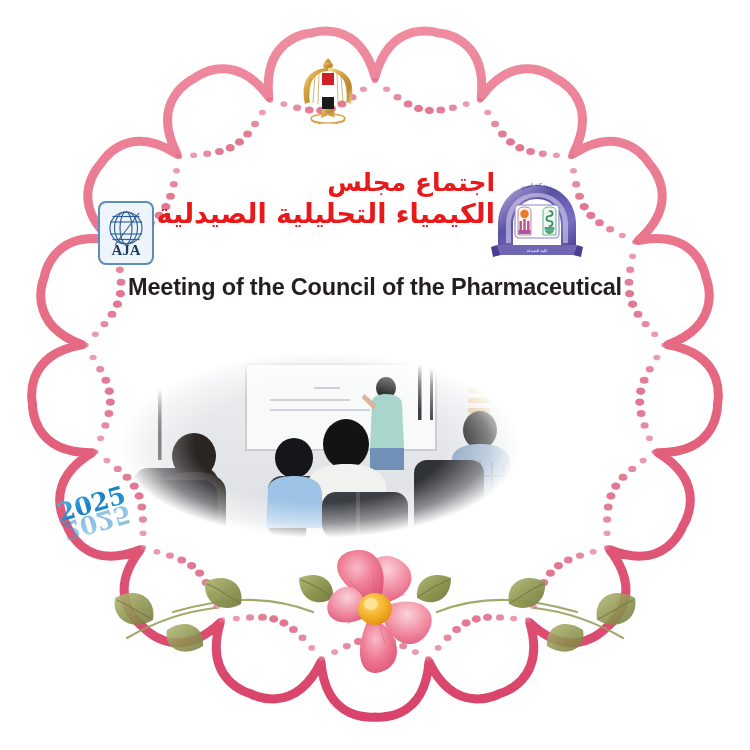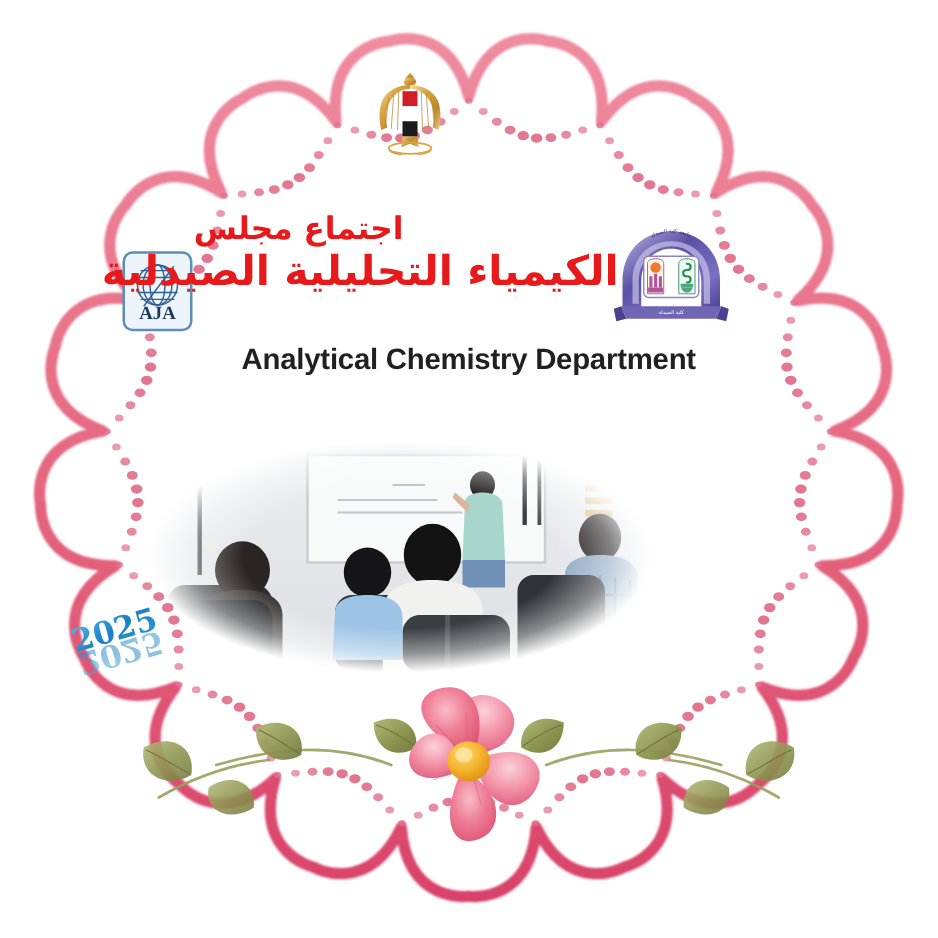--- a/index.html
+++ b/index.html
@@ -58,33 +58,33 @@
     width: 100px;
     height: 80px;
   }
 
   
   .arabic-block {
     position: absolute;
     left: 155px;
     top: 168px;
     width: 340px;
-    text-align: left;
+    text-align: right;
     direction: rtl;
   }
   .arabic-line {
     font-family: "DejaVu Sans", sans-serif;
     font-weight: bold;
     color: #e8191b;
     line-height: 1.18;
     letter-spacing: -0.2px;
     white-space: nowrap;
   }
   .arabic-line.l1 { font-size: 25px; }
-  .arabic-line.l2 { font-size: 33px; }
+  .arabic-line.l2 { font-size: 27px; }
 
   
   .english-block {
     position: absolute;
     left: 60px;
     top: 272px;
     width: 630px;
     text-align: center;
   }
   .english-line {
@@ -443,21 +443,21 @@
       <text x="50" y="70.6" text-anchor="middle" font-size="4" fill="#ffffff" font-family="'DejaVu Sans', sans-serif">كلية الصيدلة</text>
     </svg>
   </div>
 
   <div class="arabic-block">
     <div class="arabic-line l1">اجتماع مجلس</div>
     <div class="arabic-line l2">الكيمياء التحليلية الصيدلية</div>
   </div>
 
   <div class="english-block">
-    <div class="english-line">Analytical Chemistry Department</div>
+    <div class="english-line">Meeting of the Council of the Pharmaceutical</div>
   </div>
 
   <div class="photo-wrap">
     <svg viewBox="0 0 404 186" width="404" height="186">
       <defs>
         <radialGradient id="ovalFade" cx="50%" cy="50%" r="50%">
           <stop offset="0%" stop-color="#ffffff" stop-opacity="1"></stop>
           <stop offset="62%" stop-color="#ffffff" stop-opacity="1"></stop>
           <stop offset="84%" stop-color="#ffffff" stop-opacity="0.55"></stop>
           <stop offset="100%" stop-color="#ffffff" stop-opacity="0"></stop>

